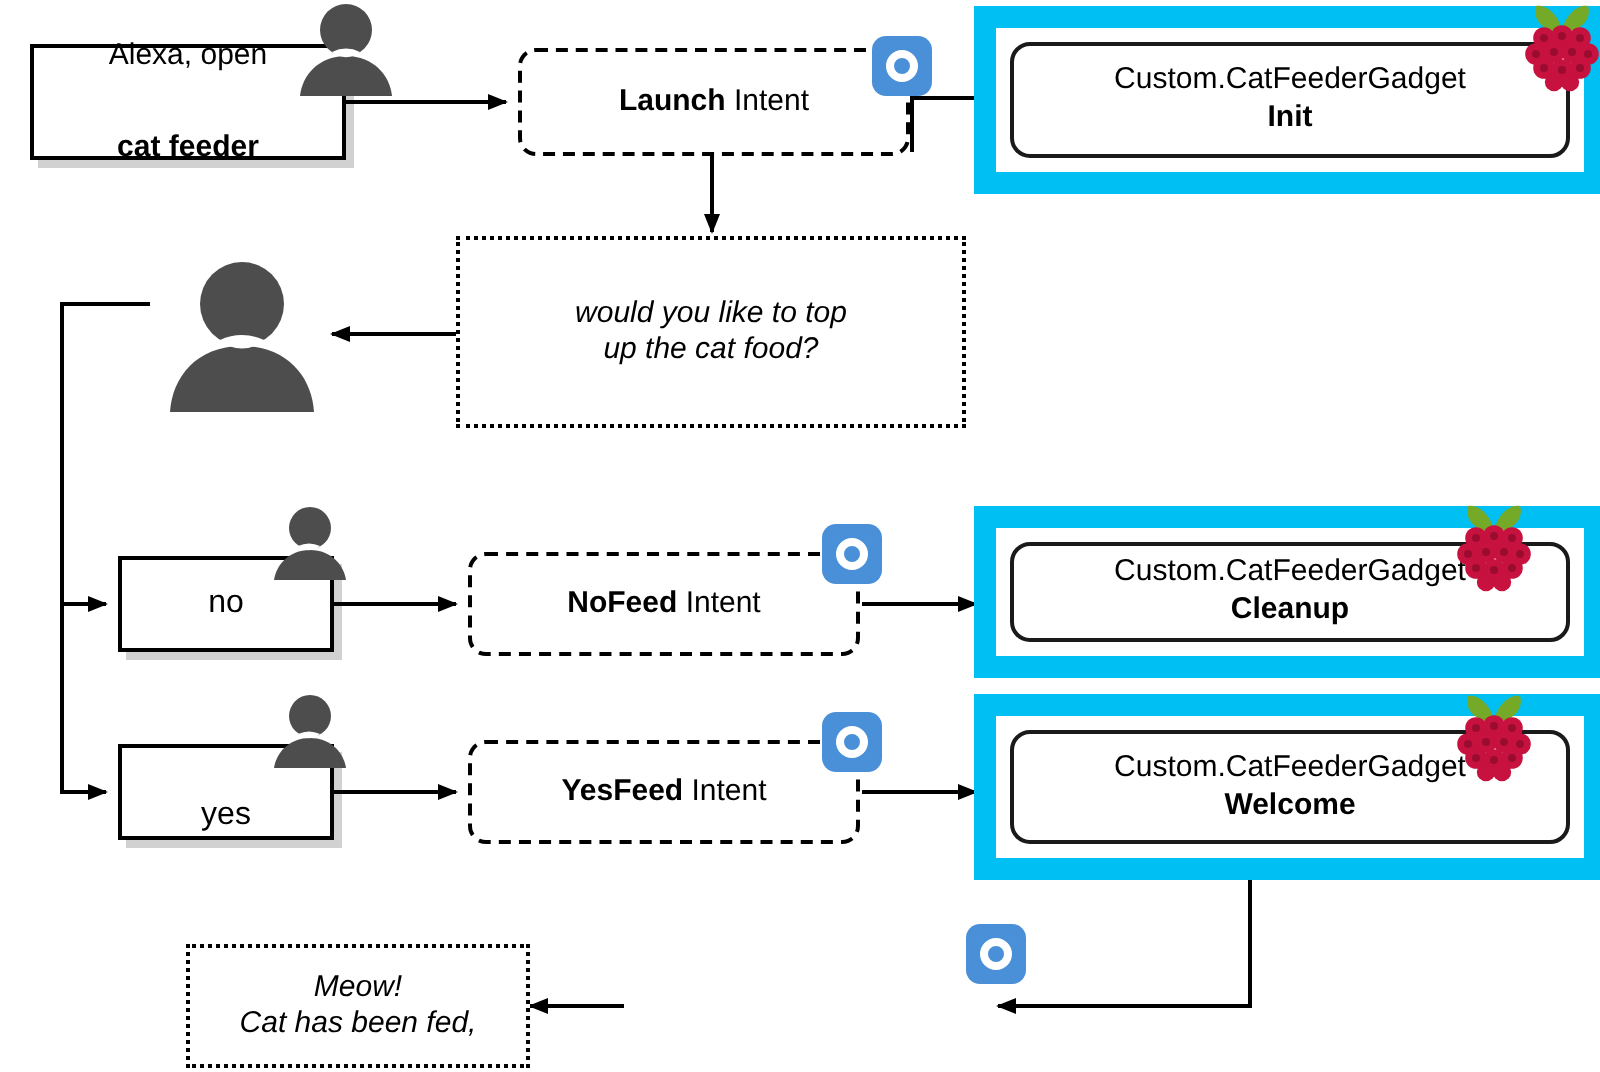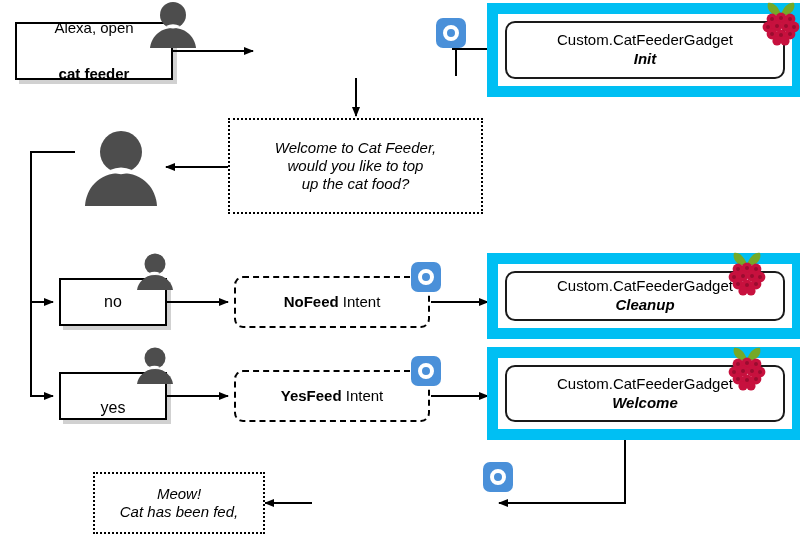--- a/index.html
+++ b/index.html
@@ -41,21 +41,21 @@
 
   
   .pi-frame{position:absolute;box-sizing:border-box;background:#00BFF3;padding:11px;}
   .pi-frame .inner{box-sizing:border-box;width:100%;height:100%;background:#ffffff;
                    position:relative;padding:7px;}
   .pi-box{box-sizing:border-box;width:100%;height:100%;background:#ffffff;
           border:2px solid #1a1a1a;border-radius:10px;
           display:flex;flex-direction:column;align-items:center;justify-content:center;
           font-size:15px;line-height:1.25;}
   .pi-box .ln1{font-weight:normal;}
-  .pi-box .ln2{font-weight:bold;font-style:italic;}
+  .pi-box .ln2{font-weight:bold;}
 
   
   .icon{position:absolute;}
   .alexa-icon{width:30px;height:30px;border-radius:7px;background:#4a90d9;
               display:flex;align-items:center;justify-content:center;}
   .alexa-icon .ring{width:16px;height:16px;border-radius:50%;
                     border:4px solid #ffffff;box-sizing:border-box;}
   .person-icon svg{display:block;}
   .pi-icon svg{display:block;}
   .text-l1,.text-l2{display:block;}
@@ -114,20 +114,25 @@
     </div>
   </div>
   <div class="icon person-icon" style="left:130px;top:0px;">
     <svg width="56" height="48" viewBox="0 0 56 48">
       <circle cx="28" cy="15" r="13" fill="#4d4d4d"></circle>
       <path d="M28 28 C14 28 6 38 5 48 L51 48 C50 38 42 28 28 28 Z" fill="#4d4d4d"></path>
       <path d="M21 26 a9 7 0 0 0 14 0 a16 16 0 0 0 -14 0 z" fill="#ffffff"></path>
     </svg>
   </div>
 
+  <div class="node intent" style="left:244px;top:24px;width:196px;height:54px;">
+    <div>
+      <b>Launch</b><span> Intent</span>
+    </div>
+  </div>
   <div class="icon alexa-icon" style="left:421px;top:18px;">
     <span class="ring"></span>
   </div>
 
   <div class="pi-frame" style="left:472px;top:3px;width:316px;height:94px;">
     <div class="inner">
       <div class="pi-box">
         <span class="ln1">Custom.CatFeederGadget</span>
         <span class="ln2">Init</span>
       </div>
@@ -165,21 +170,20 @@
         <circle cx="35" cy="27" r="2"></circle>
           <circle cx="13" cy="34" r="2"></circle>
         <circle cx="22" cy="35" r="2"></circle>
           <circle cx="31" cy="34" r="2"></circle>
       </g>
     </svg>
   </div>
 
   <div class="node speech" style="left:213px;top:118px;width:255px;height:96px;">
     <div>
-      <span class="text-l1">Welcome to Cat Feeder,</span>
       <span class="text-l1">would you like to top</span>
       <span class="text-l1">up the cat food?</span>
     </div>
   </div>
 
   <div class="icon person-icon" style="left:60px;top:128px;">
     <svg width="92" height="78" viewBox="0 0 92 78">
       <circle cx="46" cy="24" r="21" fill="#4d4d4d"></circle>
       <path d="M46 45 C23 45 11 61 10 78 L82 78 C81 61 69 45 46 45 Z" fill="#4d4d4d"></path>
       <path d="M35 42 a14 11 0 0 0 22 0 a26 26 0 0 0 -22 0 z" fill="#ffffff"></path>

